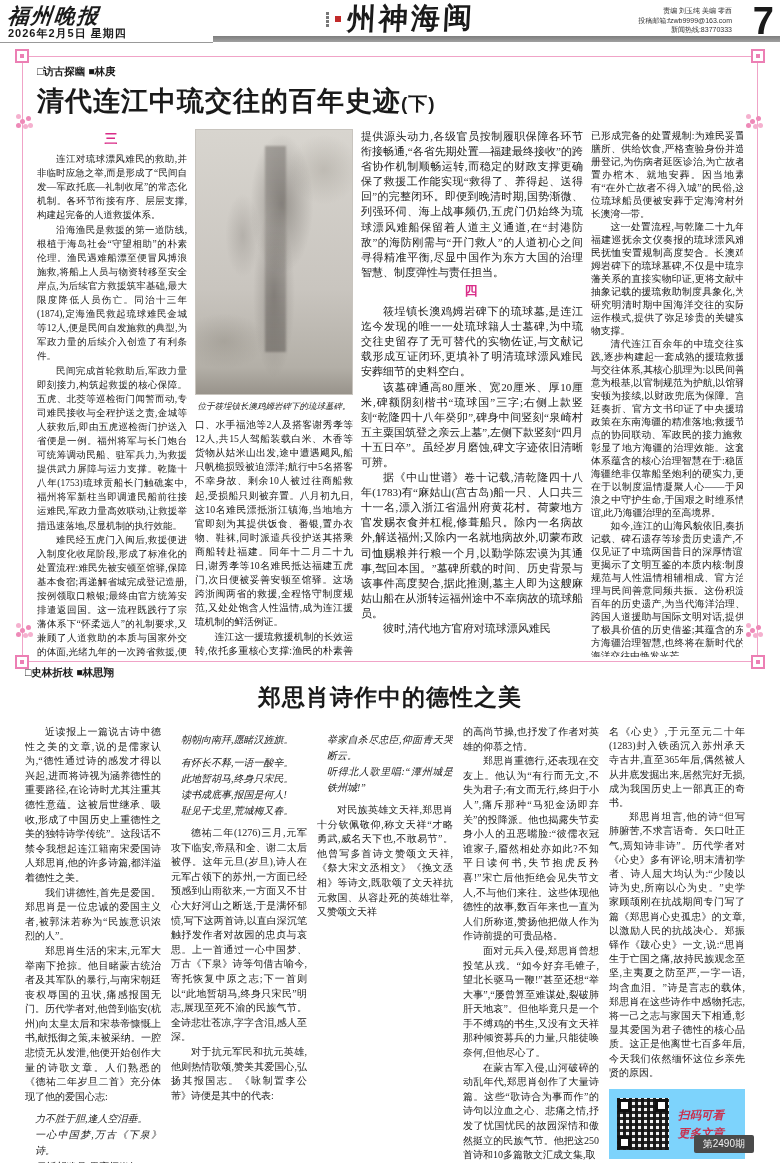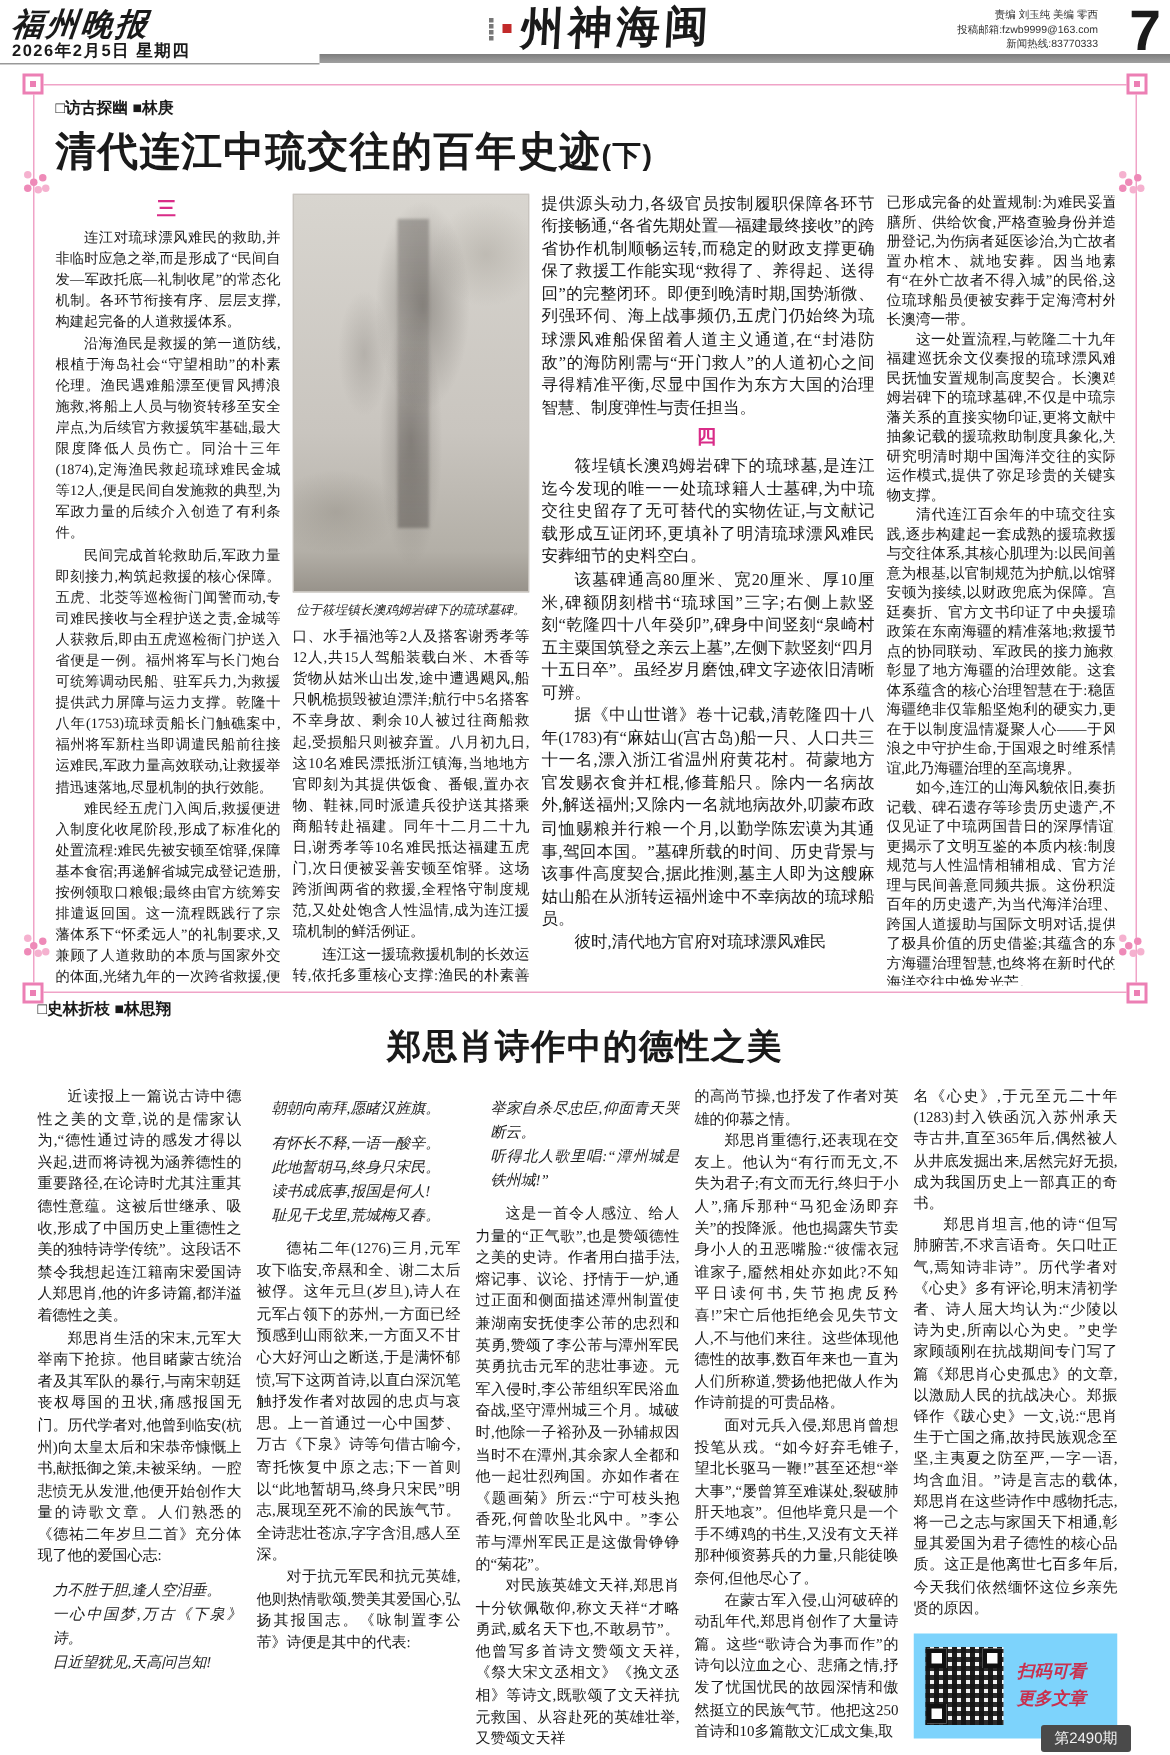--- a/index.html
+++ b/index.html
@@ -61,21 +61,21 @@
   
   .qr-box{background:#7dd3fc;padding:9px 8px;display:flex;align-items:center;gap:9px;margin-top:9px;}
   .qr{width:52px;height:52px;position:relative;flex:none;
     background:
       repeating-linear-gradient(0deg,rgba(20,20,20,.9) 0 3px,transparent 3px 6px),
       repeating-linear-gradient(90deg,#1d1d1d 0 3px,#f2f2f2 3px 6px);}
   .qr i{position:absolute;width:13px;height:13px;border:3px solid #111;background:#fff;}
   .qr .e1{left:1px;top:1px;} .qr .e2{right:1px;top:1px;} .qr .e3{left:1px;bottom:1px;}
   .qr-text{color:#c9304e;font-style:italic;font-weight:bold;font-size:11.5px;line-height:18px;white-space:nowrap;}
 
-  .issue{position:absolute;right:26px;bottom:2px;background:#4a4a4a;color:#f2f2f2;font-size:10px;font-family:"Liberation Sans","DejaVu Sans",sans-serif;padding:2px 9px;border-radius:2px;}
+  .issue{position:absolute;right:26px;bottom:17px;background:#4a4a4a;color:#f2f2f2;font-size:10px;font-family:"Liberation Sans","DejaVu Sans",sans-serif;padding:2px 9px;border-radius:2px;}
 </style>
 </head>
 <body>
 
 <div class="hdr">
   <div class="logo">福州晚报</div>
   <div class="dateline">2026年2月5日  星期四</div>
   <div class="masthead">
     <div class="sigmarks">
         <i></i>
@@ -148,20 +148,21 @@
 
 <div class="bottom-art">
   <div class="byline">
     <span>□史林折枝</span>
     <span>■林思翔</span>
   </div>
   <div class="b-title">郑思肖诗作中的德性之美</div>
   <div class="bcols">
       <div class="col" style="width: 136px; font-size: 10px; line-height: 14.6px;">
         <p class="para">近读报上一篇说古诗中德性之美的文章,说的是儒家认为,“德性通过诗的感发才得以兴起,进而将诗视为涵养德性的重要路径,在论诗时尤其注重其德性意蕴。这被后世继承、吸收,形成了中国历史上重德性之美的独特诗学传统”。这段话不禁令我想起连江籍南宋爱国诗人郑思肖,他的许多诗篇,都洋溢着德性之美。</p>
+        <p class="para">我们讲德性,首先是爱国。郑思肖是一位忠诚的爱国主义者,被郭沫若称为“民族意识浓烈的人”。</p>
         <p class="para">郑思肖生活的宋末,元军大举南下抢掠。他目睹蒙古统治者及其军队的暴行,与南宋朝廷丧权辱国的丑状,痛感报国无门。历代学者对,他曾到临安(杭州)向太皇太后和宋恭帝慷慨上书,献抵御之策,未被采纳。一腔悲愤无从发泄,他便开始创作大量的诗歌文章。人们熟悉的《德祐二年岁旦二首》充分体现了他的爱国心志:</p>
         <div class="verse">
           <div>力不胜于胆,逢人空泪垂。</div>
           <div>一心中国梦,万古《下泉》诗。</div>
           <div>日近望犹见,天高问岂知!</div>
         </div>
       </div>
       <div class="col" style="width: 136px; font-size: 10px; line-height: 14.6px;">
         <div class="verse">
           <div>朝朝向南拜,愿睹汉旌旗。</div>
@@ -173,21 +174,20 @@
           <div>耻见干戈里,荒城梅又春。</div>
         </div>
         <p class="para">德祐二年(1276)三月,元军攻下临安,帝㬎和全、谢二太后被俘。这年元旦(岁旦),诗人在元军占领下的苏州,一方面已经预感到山雨欲来,一方面又不甘心大好河山之断送,于是满怀郁愤,写下这两首诗,以直白深沉笔触抒发作者对故园的忠贞与哀思。上一首通过一心中国梦、万古《下泉》诗等句借古喻今,寄托恢复中原之志;下一首则以“此地暂胡马,终身只宋民”明志,展现至死不渝的民族气节。全诗悲壮苍凉,字字含泪,感人至深。</p>
         <p class="para">对于抗元军民和抗元英雄,他则热情歌颂,赞美其爱国心,弘扬其报国志。《咏制置李公芾》诗便是其中的代表:</p>
       </div>
       <div class="col" style="width: 136px; font-size: 10px; line-height: 14.6px;">
         <div class="verse">
           <div>举家自杀尽忠臣,仰面青天哭断云。</div>
           <div>听得北人歌里唱:“潭州城是铁州城!”</div>
         </div>
-        <p class="para">这是一首令人感泣、给人力量的“正气歌”,也是赞颂德性之美的史诗。作者用白描手法,熔记事、议论、抒情于一炉,通过正面和侧面描述潭州制置使兼湖南安抚使李公芾的忠烈和英勇,赞颂了李公芾与潭州军民英勇抗击元军的悲壮事迹。元军入侵时,李公芾组织军民浴血奋战,坚守潭州城三个月。城破时,他除一子裕孙及一孙辅叔因当时不在潭州,其余家人全都和他一起壮烈殉国。亦如作者在《题画菊》所云:“宁可枝头抱香死,何曾吹坠北风中。”李公芾与潭州军民正是这傲骨铮铮的“菊花”。</p>
         <p class="para">对民族英雄文天祥,郑思肖十分钦佩敬仰,称文天祥“才略勇武,威名天下也,不敢易节”。他曾写多首诗文赞颂文天祥,《祭大宋文丞相文》《挽文丞相》等诗文,既歌颂了文天祥抗元救国、从容赴死的英雄壮举,又赞颂文天祥</p>
       </div>
       <div class="col" style="width: 136px; font-size: 10px; line-height: 14.6px;">
         <p class="para ni">的高尚节操,也抒发了作者对英雄的仰慕之情。</p>
         <p class="para">郑思肖重德行,还表现在交友上。他认为“有行而无文,不失为君子;有文而无行,终归于小人”,痛斥那种“马犯金汤即弃关”的投降派。他也揭露失节卖身小人的丑恶嘴脸:“彼儒衣冠谁家子,靥然相处亦如此?不知平日读何书,失节抱虎反矜喜!”宋亡后他拒绝会见失节文人,不与他们来往。这些体现他德性的故事,数百年来也一直为人们所称道,赞扬他把做人作为作诗前提的可贵品格。</p>
         <p class="para">面对元兵入侵,郑思肖曾想投笔从戎。“如今好弃毛锥子,望北长驱马一鞭!”甚至还想“举大事”,“屡曾算至难谋处,裂破肺肝天地哀”。但他毕竟只是一个手不缚鸡的书生,又没有文天祥那种倾资募兵的力量,只能徒唤奈何,但他尽心了。</p>
         <p class="para">在蒙古军入侵,山河破碎的动乱年代,郑思肖创作了大量诗篇。这些“歌诗合为事而作”的诗句以泣血之心、悲痛之情,抒发了忧国忧民的故园深情和傲然挺立的民族气节。他把这250首诗和10多篇散文汇成文集,取</p>
       </div>
       <div class="col" style="width: 136px; font-size: 10px; line-height: 14.2px;">
         <p class="para ni">名《心史》,于元至元二十年(1283)封入铁函沉入苏州承天寺古井,直至365年后,偶然被人从井底发掘出来,居然完好无损,成为我国历史上一部真正的奇书。</p>

